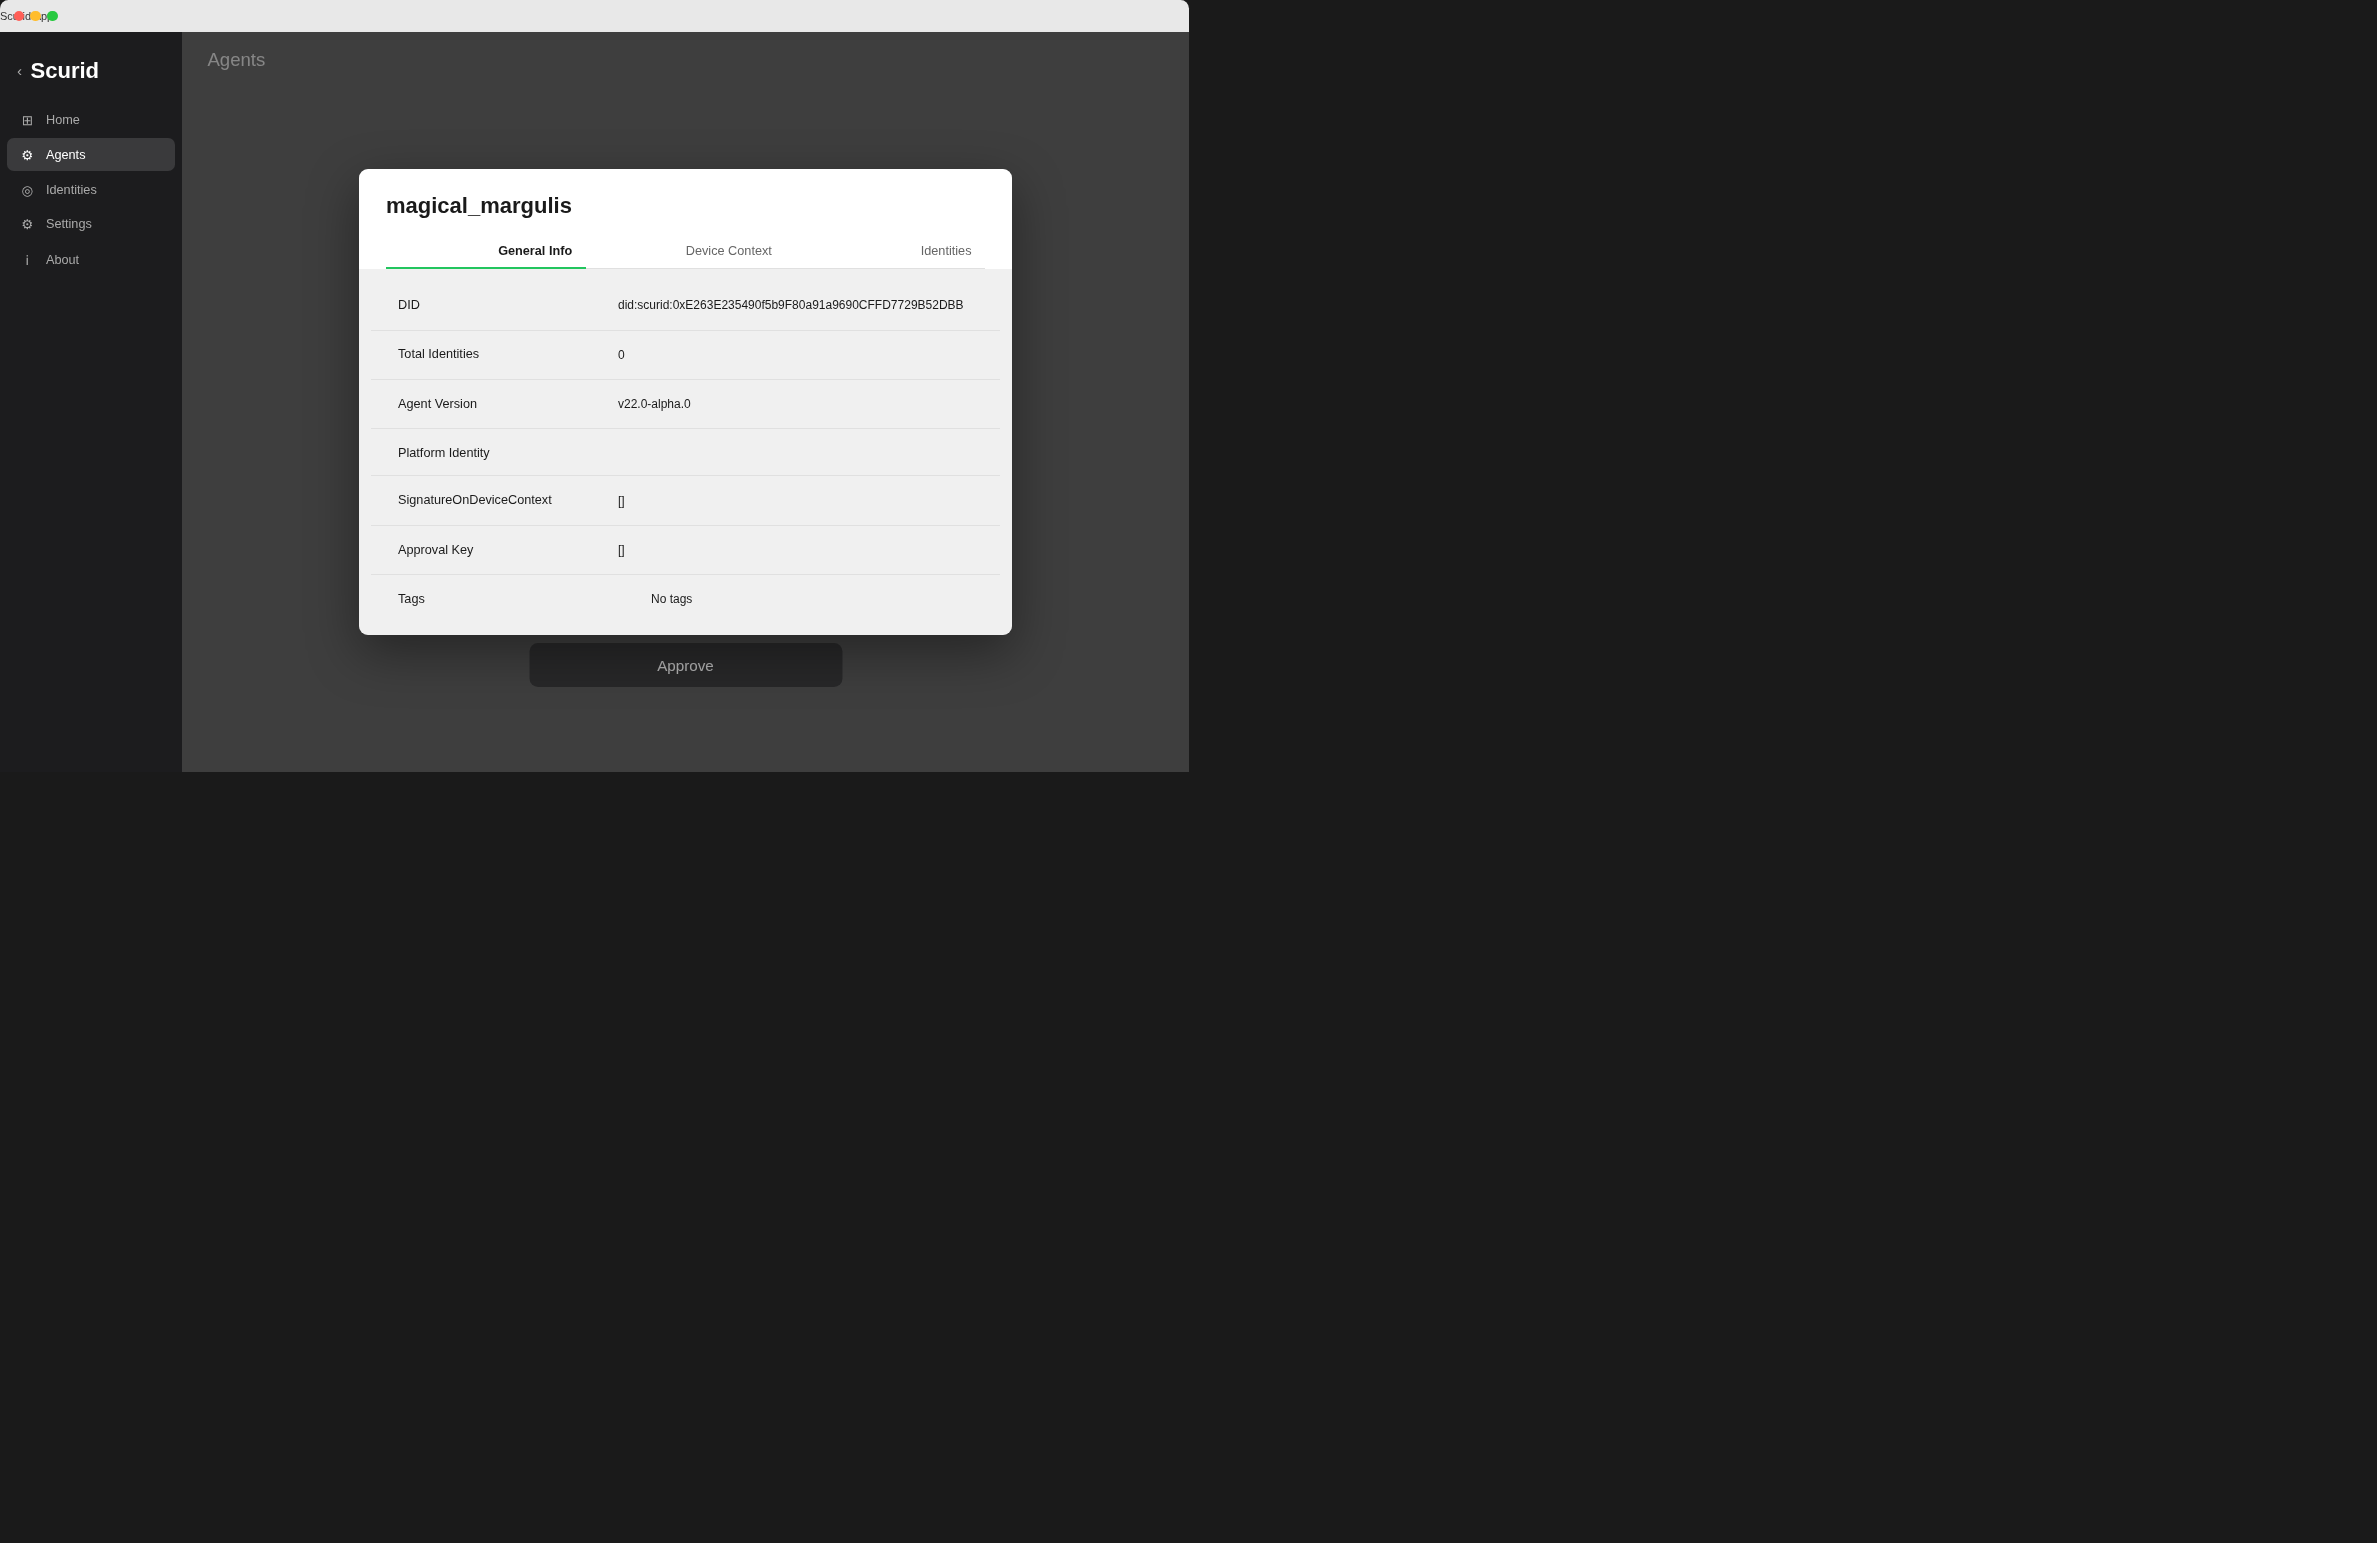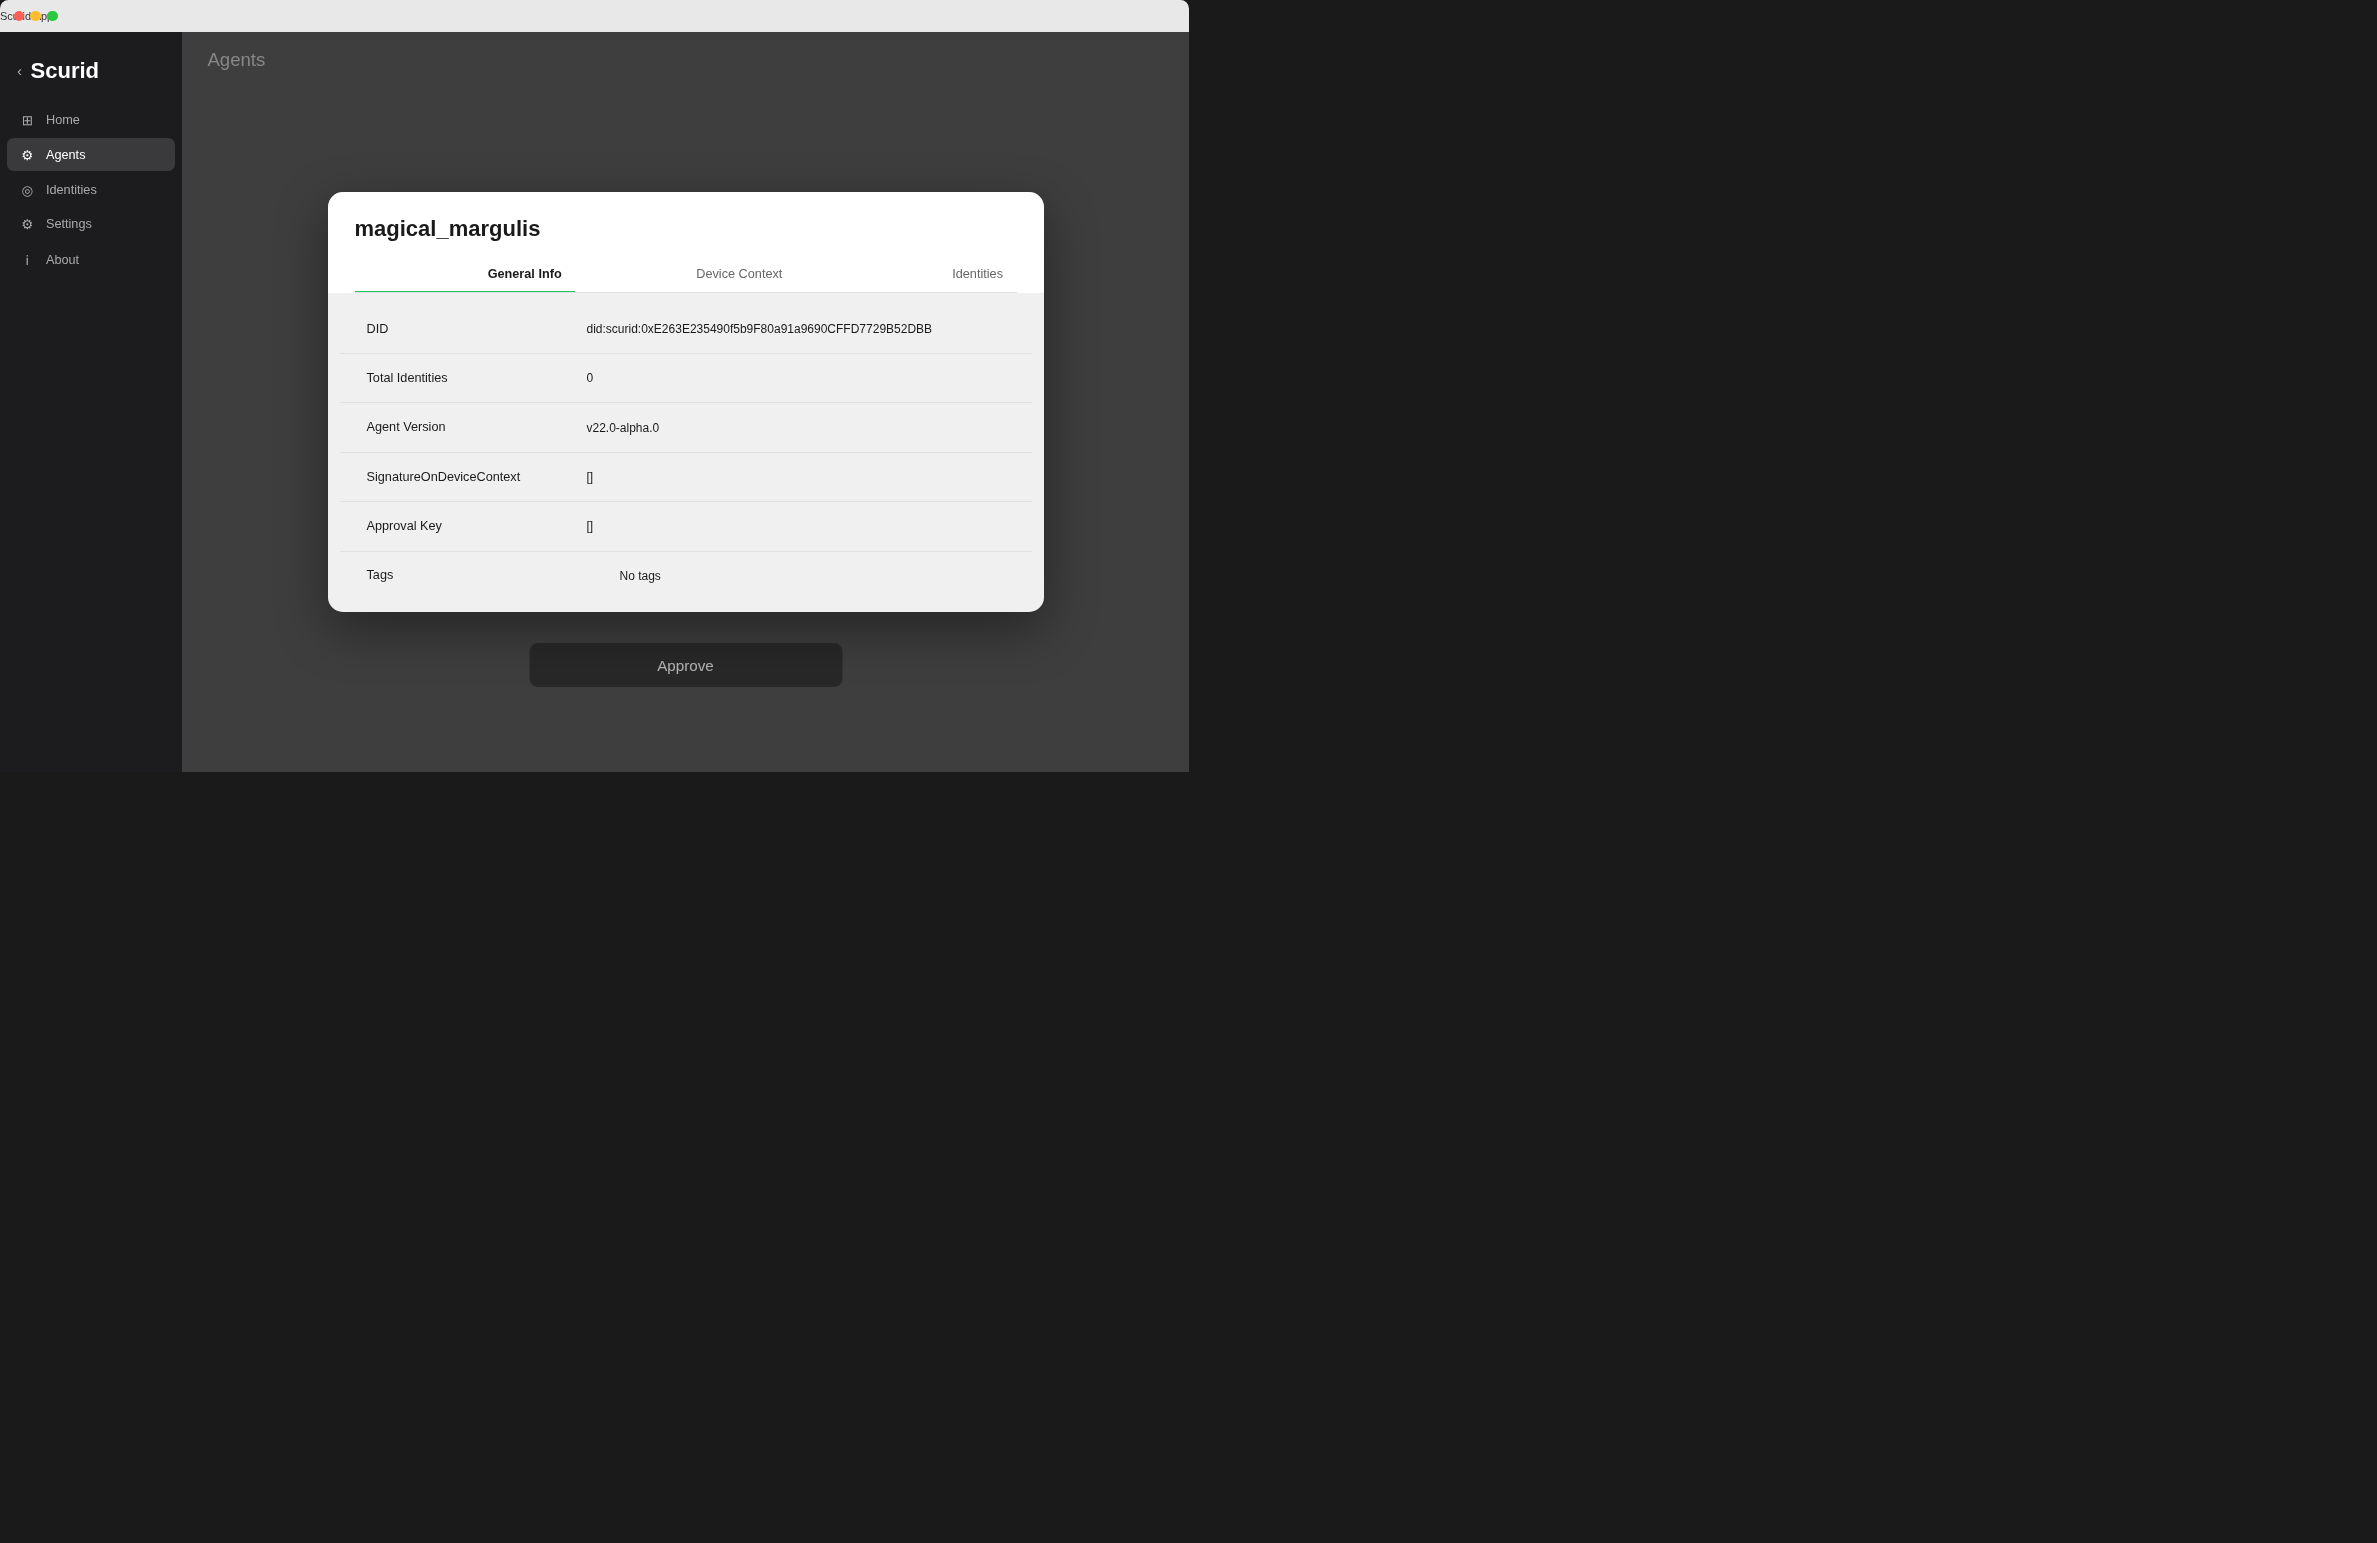--- a/index.html
+++ b/index.html
@@ -165,22 +165,22 @@
       bottom: 0;
       background: rgba(0,0,0,0.3);
       display: flex;
       align-items: center;
       justify-content: center;
     }
 
     
     .modal {
       background: #737373;
-      border-radius: 15px;
-      width: 716px;
+      border-radius: 9px;
+      width: 653px;
       overflow: hidden;
       box-shadow: 0 17px 51px rgba(0,0,0,0.4);
     }
 
     .modal-header {
       padding: 24px 27px 0;
       background: #ffffff;
     }
 
     .modal-title {
@@ -339,20 +339,24 @@
           <div class="info-row">
             <span class="info-label">Total Identities</span>
             <span class="info-value">0</span>
           </div>
 
           <div class="info-row">
             <span class="info-label">Agent Version</span>
             <span class="info-value">v22.0-alpha.0</span>
           </div>
 
+          <div class="info-row">
+            <span class="info-label">Platform Identity</span>
+            <span class="info-value"></span>
+          </div>
 
           <div class="info-row">
             <span class="info-label">SignatureOnDeviceContext</span>
             <span class="info-value">[]</span>
           </div>
 
           <div class="info-row">
             <span class="info-label">Approval Key</span>
             <span class="info-value">[]</span>
           </div>

